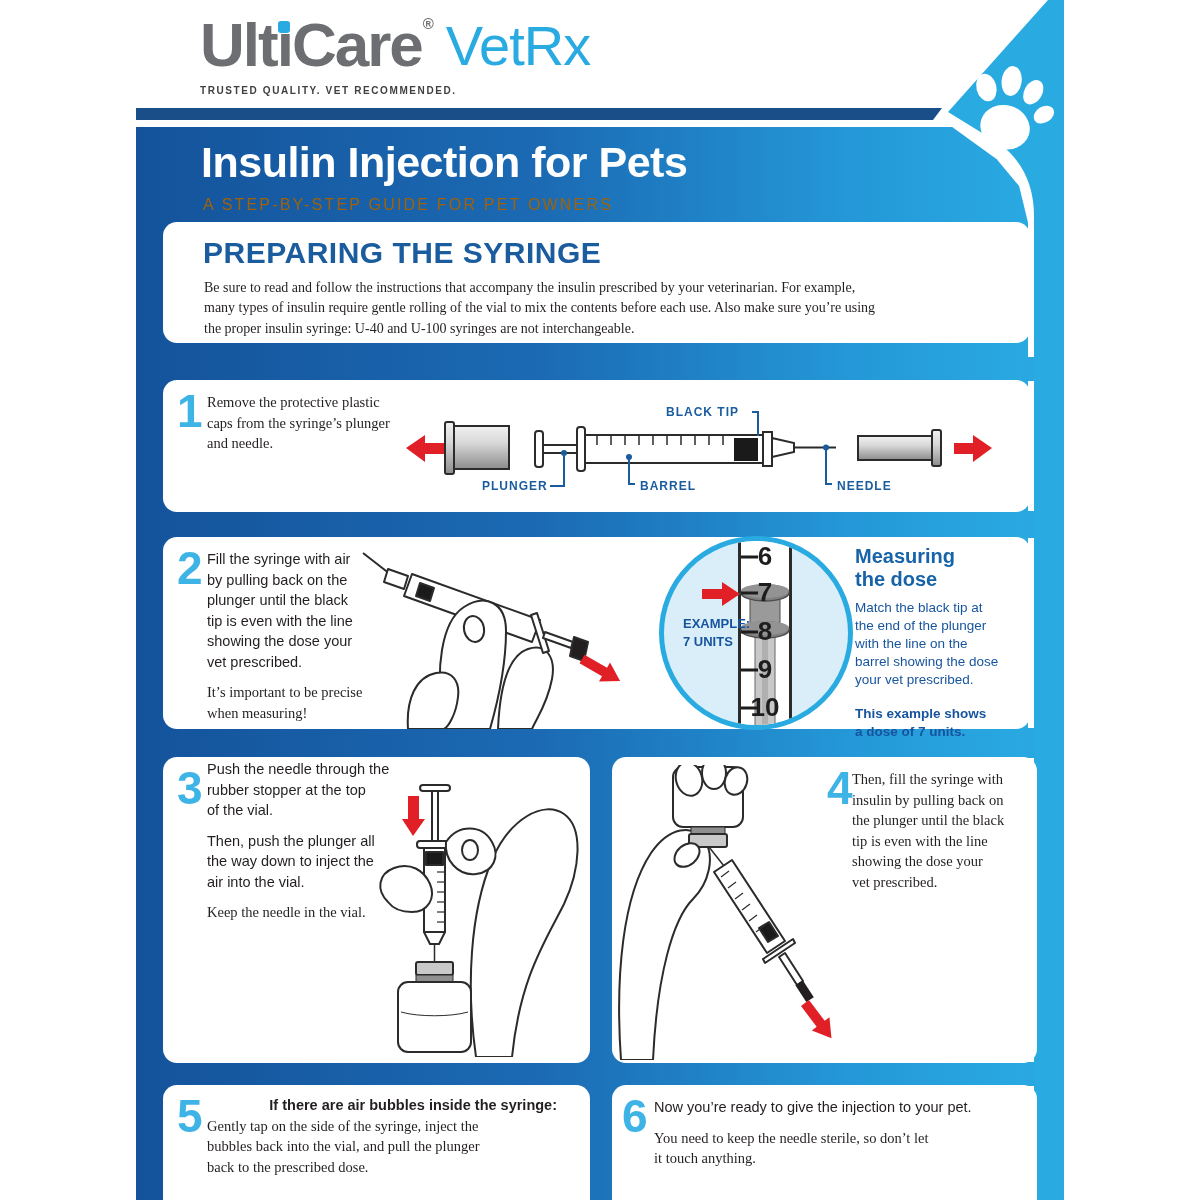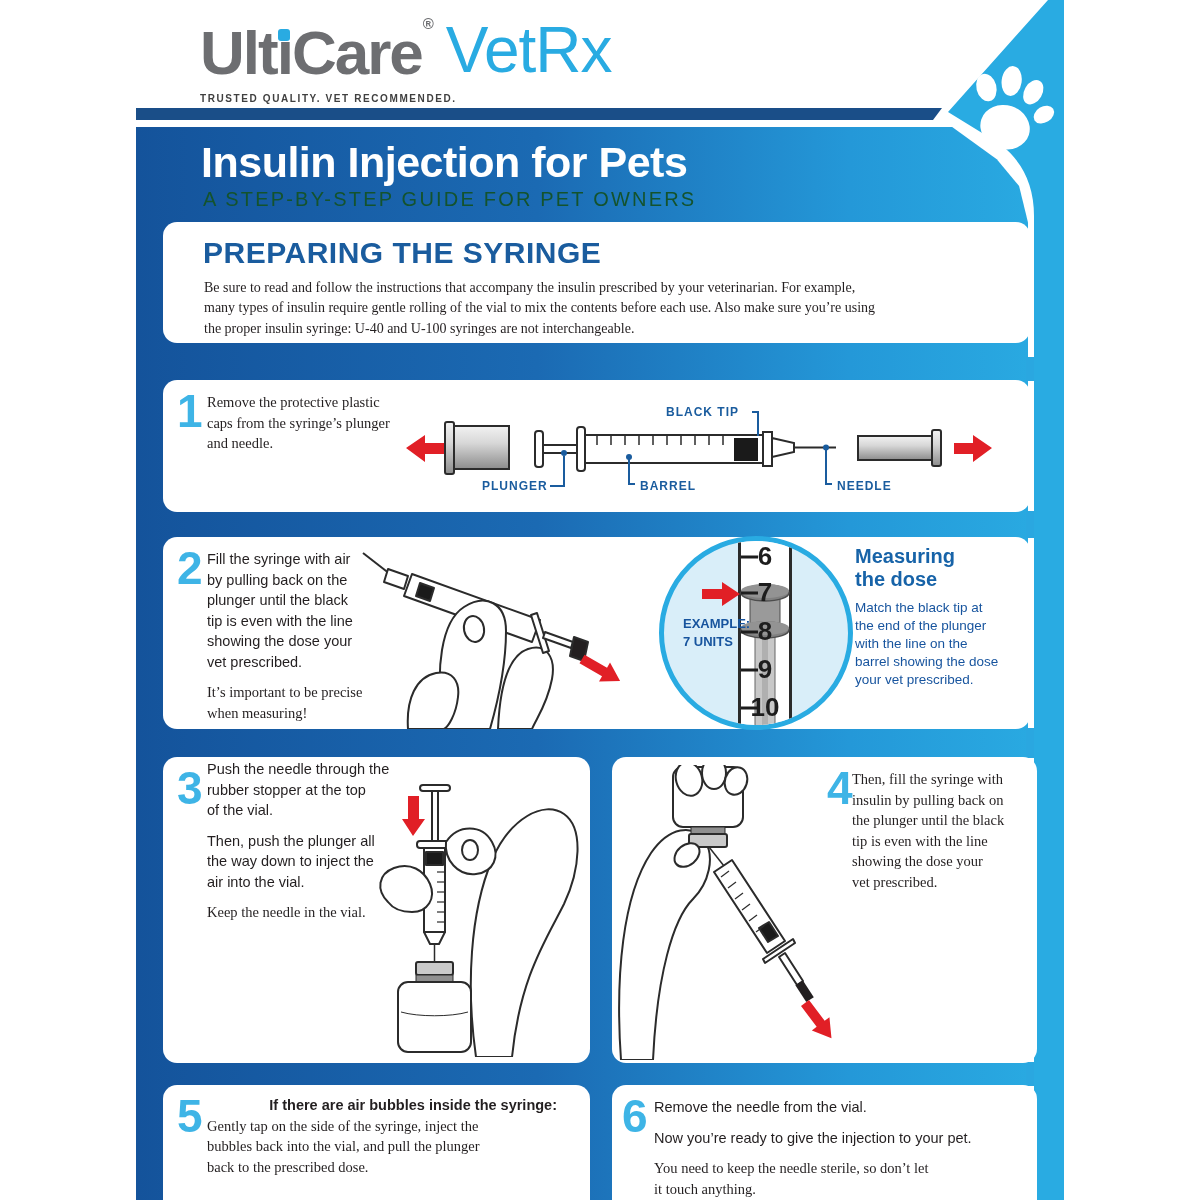--- a/index.html
+++ b/index.html
@@ -2,40 +2,40 @@
 <html><head>
 <meta charset="utf-8">
 <style>
   html,body{margin:0;padding:0;background:#fff;}
   .page{position:relative;width:1200px;height:1200px;background:#fff;overflow:hidden;
         font-family:"Liberation Sans",sans-serif;}
 
   
   .logo{position:absolute;left:200px;top:14px;}
   .logo-row{display:flex;align-items:flex-start;line-height:1;}
-  .logo-main{font-size:62px;font-weight:bold;color:#6D6E71;letter-spacing:-2px;margin-top:8px;}
+  .logo-main{font-size:62px;font-weight:bold;color:#6D6E71;letter-spacing:-2px;}
   .i-wrap{position:relative;display:inline-block;}
   .i-dot{position:absolute;left:1px;top:7px;width:12px;height:12px;border-radius:3px;background:#29ABE2;}
   .reg{font-size:15px;color:#6D6E71;font-weight:bold;position:relative;top:2px;margin-left:1px;}
-  .logo-vet{font-size:64px;color:#29ABE2;font-weight:400;margin-left:12px;letter-spacing:-1px;position:relative;top:4px;}
+  .logo-vet{font-size:56px;color:#29ABE2;font-weight:400;margin-left:12px;letter-spacing:-1px;position:relative;top:4px;}
   .tagline{margin-top:9px;font-size:10px;font-weight:bold;color:#404040;letter-spacing:1.6px;}
 
   
   .navy-bar{position:absolute;left:136px;top:108px;width:806px;height:12px;background:#1A4E88;
             clip-path:polygon(0 0,100% 0,calc(100% - 9px) 100%,0 100%);}
   .panel{position:absolute;left:136px;top:127px;width:892px;height:1073px;
          background:linear-gradient(90deg,#14539B 0%,#1B6AB3 45%,#2498D8 80%,#29A9E1 100%);
          clip-path:polygon(0 0,91.5% 0,96.5% 3%,99% 5.5%,100% 8.9%,100% 100%,0 100%);}
   .bridge{position:absolute;left:1026px;width:10px;background:#2AA7E0;}
   .b1{top:357px;height:24px}.b2{top:511px;height:27px}.b3{top:728px;height:30px}.b4{top:1062px;height:24px}
   .corner-svg{position:absolute;left:940px;top:0;width:124px;height:1200px;}
 
   
   .title{position:absolute;left:201px;top:138px;font-size:43px;font-weight:bold;color:#fff;letter-spacing:-0.5px;}
-  .subtitle{position:absolute;left:203px;top:188px;font-size:20px;color:#14532d;letter-spacing:2.2px;}
+  .subtitle{position:absolute;left:203px;top:196px;font-size:16px;color:#a16207;letter-spacing:2.2px;}
 
   
   .card{position:absolute;background:#fff;border-radius:14px;}
   .card-intro{left:163px;top:222px;width:867px;height:121px;}
   .intro-h{position:absolute;left:40px;top:14px;margin:0;font-size:30px;color:#1A5C9E;letter-spacing:0.5px;font-weight:bold;}
   .intro-body{position:absolute;left:41px;top:56px;font-size:14px;color:#231F20;line-height:1.46;}
   .c1{left:163px;top:380px;width:867px;height:132px;}
   .c2{left:163px;top:537px;width:867px;height:192px;}
   .c3{left:163px;top:757px;width:427px;height:306px;}
   .c4{left:612px;top:757px;width:425px;height:306px;}
@@ -249,20 +249,22 @@
       </div>
     </div>
     <div class="m-col">
       <h3 class="m-title">Measuring
 the dose</h3>
       <p class="m-body">Match the black tip at
 the end of the plunger
 with the line on the
 barrel showing the dose
 your vet prescribed.</p>
+      <p class="m-emph">This example shows
+a dose of 7 units.</p>
     </div>
   </div>
 
   <div class="card c3">
     <div class="stepnum">3</div>
     <div class="steptext">
       <p class="pre">Push the needle through the
 rubber stopper at the top
 of the vial.</p>
       <p class="pre">Then, push the plunger all
@@ -351,20 +353,19 @@
       <div class="lead-bold">If there are air bubbles inside the syringe:</div>
       <p class="pre">Gently tap on the side of the syringe, inject the
 bubbles back into the vial, and pull the plunger
 back to the prescribed dose.</p>
     </div>
   </div>
 
   <div class="card c6">
     <div class="stepnum">6</div>
     <div class="steptext">
-      <p class="pre">Remove the needle from the vial.</p>
       <p class="pre">Now you’re ready to give the injection to your pet.</p>
       <p class="pre">You need to keep the needle sterile, so don’t let
 it touch anything.</p>
     </div>
   </div>
 
 </div>
 
 </body></html>

